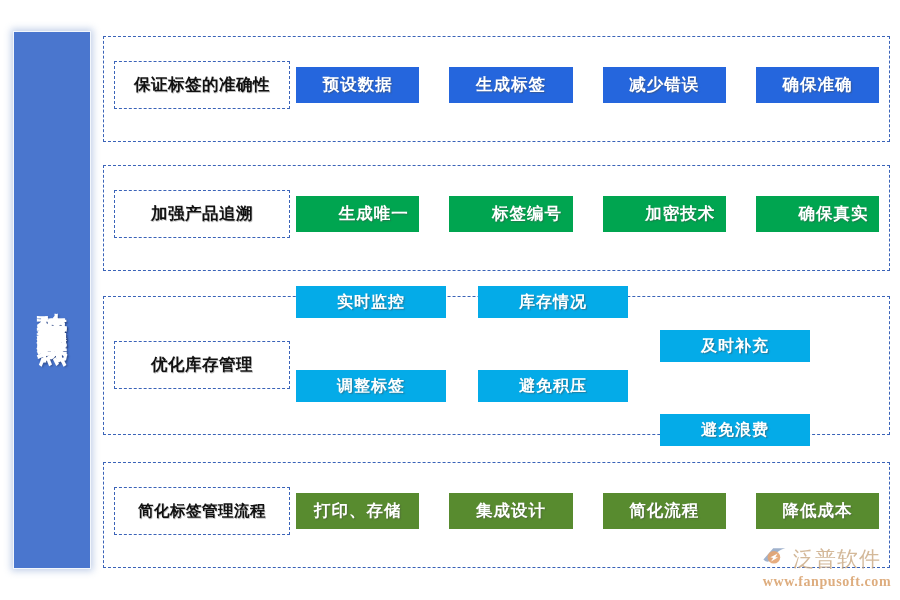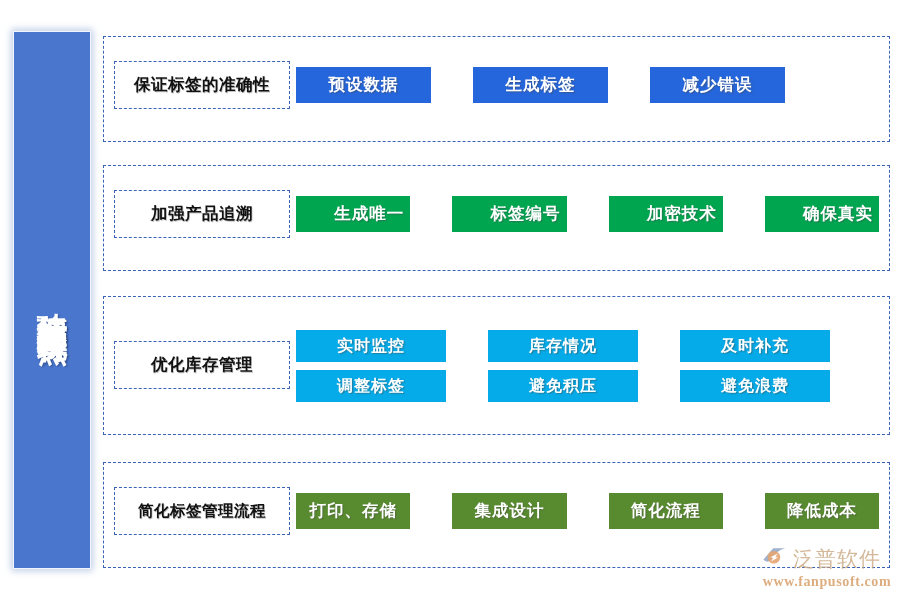--- a/index.html
+++ b/index.html
@@ -89,21 +89,21 @@
     text-shadow: 0.8px 0.8px 0.6px rgba(150,150,150,0.55);
   }
   .row-4 .label-text { font-size: 15.5px; }
 
   
   .chips {
     position: absolute;
     left: 192px;
     right: 10px;
     display: flex;
-    gap: 12px;
+    gap: 0;
   }
   .chips-single {
     top: 24px;
     height: 48px;
     align-items: center;
   }
   .row-3 .chips-grid {
     top: 22px;
     height: 94px;
     display: flex;
@@ -131,22 +131,22 @@
     text-shadow: 1.2px 1.2px 1.2px rgba(70,70,70,0.45);
   }
   .chip:last-child { margin-right: 0; }
 
   .chip.blue   { background: #2566dd; }
   .chip.green  { background: #00a550; padding-left: 32px; }
   .chip.cyan   { background: #04abe8; }
   .chip.olive  { background: #588b2f; }
 
   
-  .row-3 .chip { width: 150px; height: 32px; margin-right: 42px; font-size: 16px; }
-  .row-3 .chip:last-child { margin-right: 0; }
+  .row-3 .chip { width: 150px; height: 32px; margin-right: 32px; font-size: 16px; }
+  .row-3 .chip:last-child { margin-right: 0; margin-top: 44px; }
 
   
   .watermark {
     position: absolute;
     left: 762px;
     top: 543px;
     width: 130px;
     height: 48px;
     opacity: 0.95;
     pointer-events: none;
@@ -191,20 +191,21 @@
   </div>
 
   <div class="row row-1">
     <div class="label-box">
       <span class="label-text">保证标签的准确性</span>
     </div>
     <div class="chips chips-single">
       <div class="chip blue">预设数据</div>
       <div class="chip blue">生成标签</div>
       <div class="chip blue">减少错误</div>
+      <div class="chip blue">确保准确</div>
     </div>
   </div>
 
   <div class="row row-2">
     <div class="label-box">
       <span class="label-text">加强产品追溯</span>
     </div>
     <div class="chips chips-single">
       <div class="chip green">生成唯一</div>
       <div class="chip green">标签编号</div>

